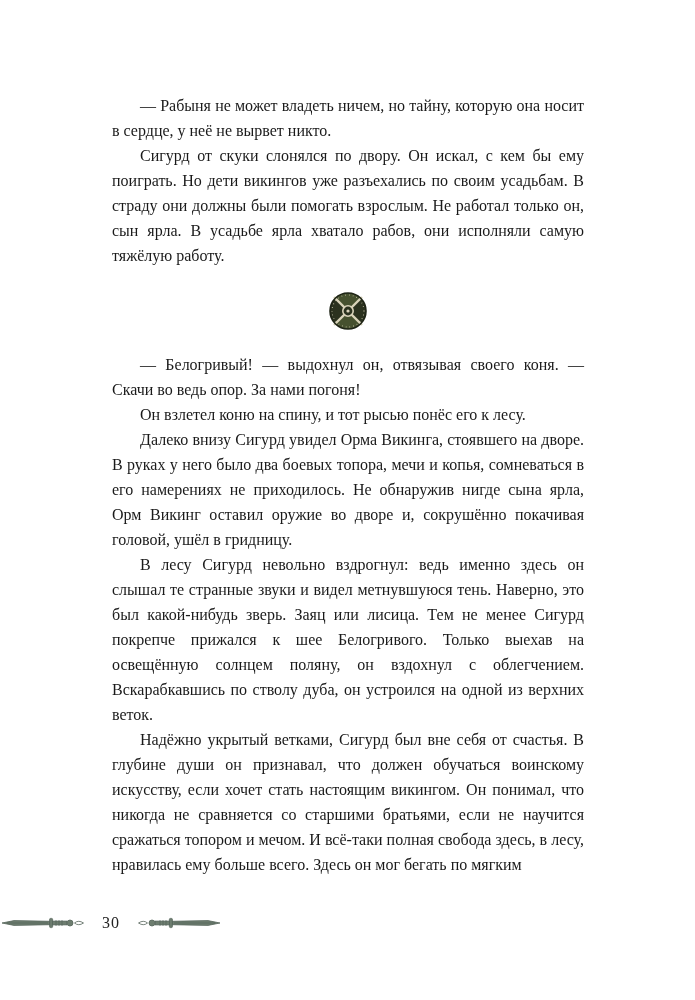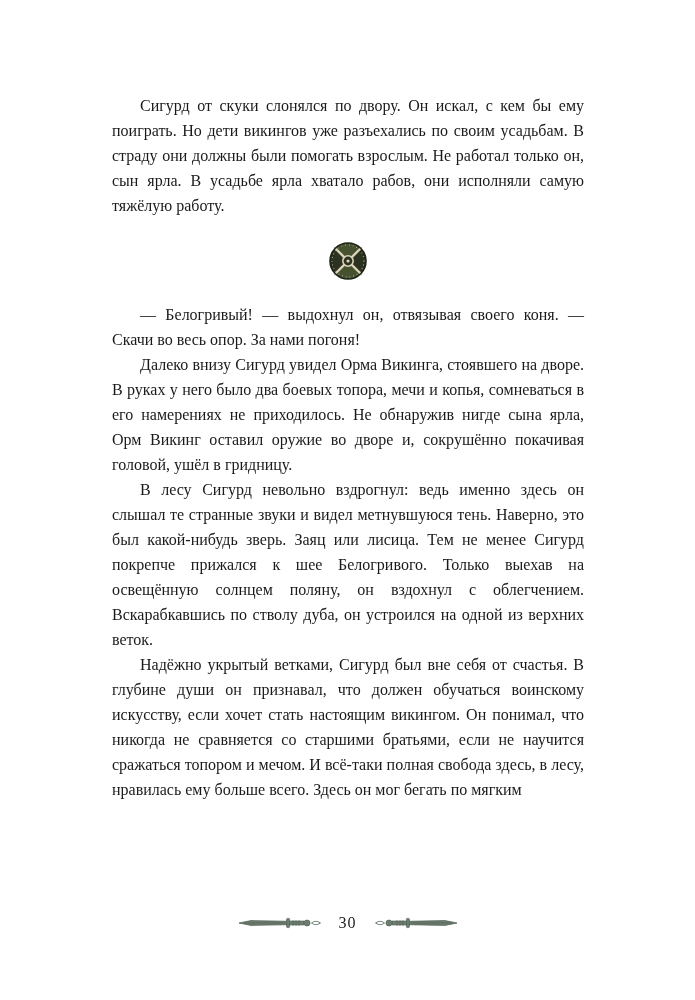--- a/index.html
+++ b/index.html
@@ -36,21 +36,21 @@
     justify-content: center;
     margin: 24px 0 18px 0;
   }
   .footer {
     position: absolute;
     left: 0;
     right: 0;
     top: 910px;
     height: 26px;
     display: flex;
-    justify-content: center;
+    justify-content: flex-start;
     align-items: center;
     gap: 16px;
     background: #ffffff;
   }
   .page-number {
     font-size: 16px;
     line-height: 20px;
     color: #222222;
     letter-spacing: 1px;
   }
@@ -62,20 +62,21 @@
     align-items: center;
   }
 </style>
 </head>
 <body>
 
 <div class="page">
 
   <div class="text-block">
 
+    <p class="para">— Рабыня не может владеть ничем, но тайну, которую она носит в сердце, у неё не вырвет никто.</p>
     <p class="para">Сигурд от скуки слонялся по двору. Он искал, с кем бы ему поиграть. Но дети викингов уже разъехались по своим усадьбам. В страду они должны были помогать взрослым. Не работал только он, сын ярла. В усадьбе ярла хватало рабов, они исполняли самую тяжёлую работу.</p>
 
     <div class="ornament-row">
       <span>
         <svg width="38" height="38" viewBox="0 0 38 38" aria-hidden="true">
           <defs>
             <clipPath id="cp-shield">
                 <circle cx="19" cy="19" r="18"></circle>
               </clipPath>
           </defs>
@@ -87,21 +88,22 @@
           <line x1="5" y1="5" x2="33" y2="33" stroke="#d9d3ba" stroke-width="2.4"></line>
           <line x1="33" y1="5" x2="5" y2="33" stroke="#d9d3ba" stroke-width="2.4"></line>
           <circle cx="19" cy="19" r="16" fill="none" stroke="#d9d3ba" stroke-width="1.1" stroke-dasharray="0.6 3.2"></circle>
           <circle cx="19" cy="19" r="5.2" fill="#2b321f" stroke="#d9d3ba" stroke-width="1.6"></circle>
           <circle cx="19" cy="19" r="1.6" fill="#d9d3ba"></circle>
           <circle cx="19" cy="19" r="18" fill="none" stroke="#1e2416" stroke-width="1.6"></circle>
         </svg>
       </span>
     </div>
 
-    <p class="para">— Белогривый! — выдохнул он, отвязывая своего коня. — Скачи во весь опор. За нами погоня!</p>
+    <p class="para">— Белогривый! — выдохнул он, отвязывая своего коня. — Скачи во ведь опор. За нами погоня!</p>
+    <p class="para">Он взлетел коню на спину, и тот рысью понёс его к лесу.</p>
     <p class="para">Далеко внизу Сигурд увидел Орма Викинга, стоявшего на дворе. В руках у него было два боевых топора, мечи и копья, сомневаться в его намерениях не приходилось. Не обнаружив нигде сына ярла, Орм Викинг оставил оружие во дворе и, сокрушённо покачивая головой, ушёл в гридницу.</p>
     <p class="para">В лесу Сигурд невольно вздрогнул: ведь именно здесь он слышал те странные звуки и видел метнувшуюся тень. Наверно, это был какой-нибудь зверь. Заяц или лисица. Тем не менее Сигурд покрепче прижался к шее Белогривого. Только выехав на освещённую солнцем поляну, он вздохнул с облегчением. Вскарабкавшись по стволу дуба, он устроился на одной из верхних веток.</p>
     <p class="para">Надёжно укрытый ветками, Сигурд был вне себя от счастья. В глубине души он признавал, что должен обучаться воинскому искусству, если хочет стать настоящим викингом. Он понимал, что никогда не сравняется со старшими братьями, если не научится сражаться топором и мечом. И всё-таки полная свобода здесь, в лесу, нравилась ему больше всего. Здесь он мог бегать по мягким</p>
 
   </div>
 
   <div class="footer">
 
     <span class="sword sword-left">
       <svg width="86" height="14" viewBox="0 0 86 14" aria-hidden="true">

